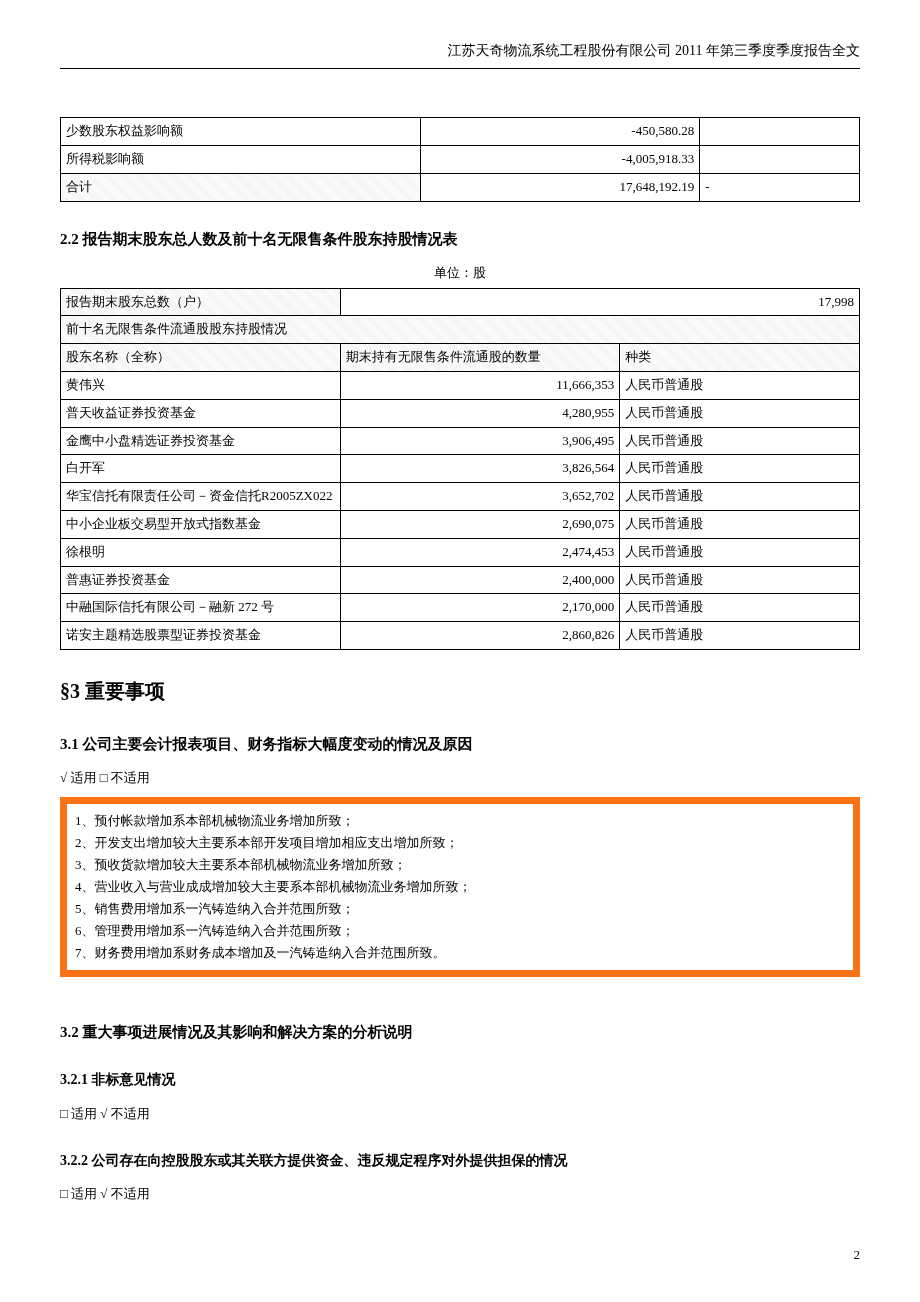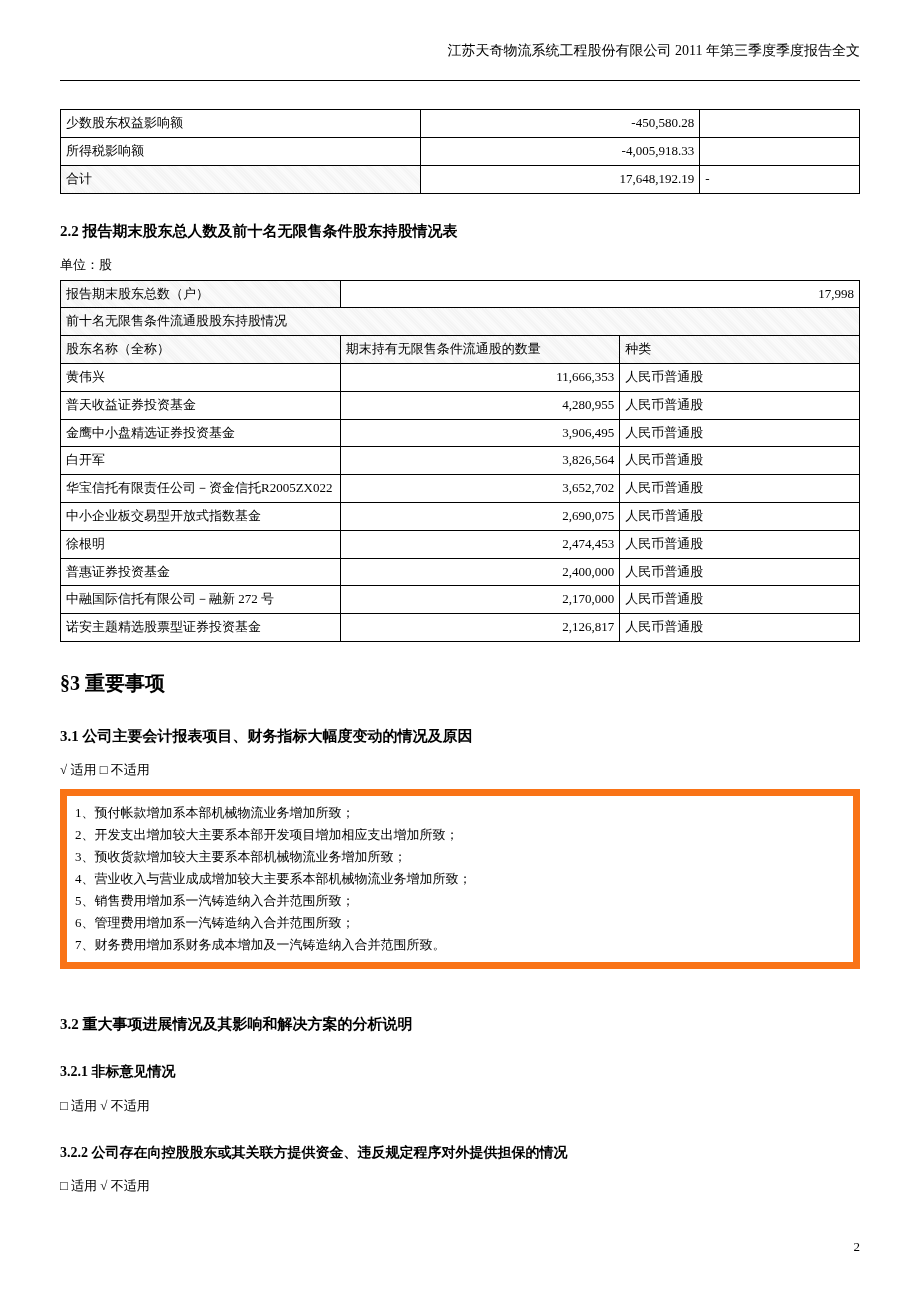--- a/index.html
+++ b/index.html
@@ -8,22 +8,22 @@
     color: #000;
     background: #fff;
     margin: 0;
     padding: 40px 60px;
     line-height: 1.6;
   }
   .page-header {
     text-align: right;
     font-size: 14px;
     border-bottom: 1px solid #000;
-    padding-bottom: 18px;
-    margin-bottom: 28px;
+    padding-bottom: 6px;
+    margin-bottom: 48px;
   }
   table {
     border-collapse: collapse;
     width: 100%;
     font-size: 13px;
   }
   td, th {
     border: 1px solid #000;
     padding: 3px 5px;
     vertical-align: middle;
@@ -34,21 +34,21 @@
     background: repeating-linear-gradient(45deg, #f0f0f0, #f0f0f0 1px, #fff 1px, #fff 2px);
     background-color: #f4f4f4;
   }
   .section-title {
     font-weight: bold;
     margin-top: 25px;
     margin-bottom: 12px;
     font-size: 15px;
   }
   .unit-label {
-    text-align: left;
+    text-align: center;
     font-size: 13px;
     margin-bottom: 4px;
   }
   .applicable { font-size: 13px; margin: 8px 0; }
   .box {
     border: 7px solid #f97316;
     padding: 6px 8px;
     font-size: 13px;
     line-height: 1.7;
   }
@@ -141,21 +141,21 @@
         <td class="num-cell">2,400,000</td>
         <td>人民币普通股</td>
       </tr>
   <tr>
         <td>中融国际信托有限公司－融新 272 号</td>
         <td class="num-cell">2,170,000</td>
         <td>人民币普通股</td>
       </tr>
   <tr>
         <td>诺安主题精选股票型证券投资基金</td>
-        <td class="num-cell">2,126,817</td>
+        <td class="num-cell">2,860,826</td>
         <td>人民币普通股</td>
       </tr>
 </tbody>
   </table>
 
 <div class="section-title" style="font-size:20px;">§3  重要事项</div>
 
 <div class="section-title">3.1 公司主要会计报表项目、财务指标大幅度变动的情况及原因</div>
 <div class="applicable">√ 适用 □ 不适用</div>
 <div class="box">

